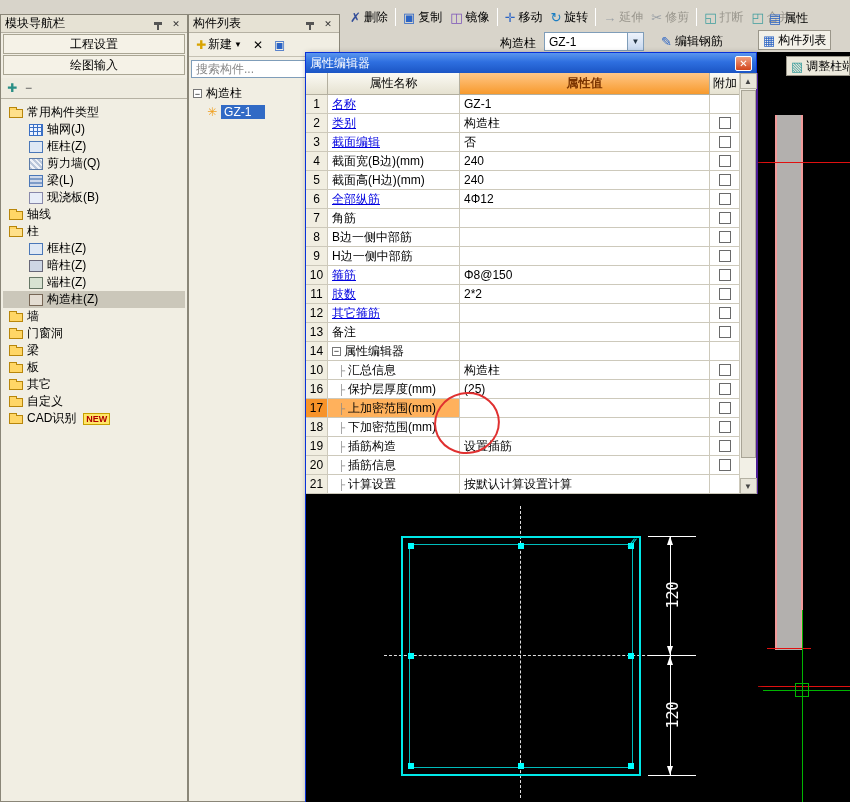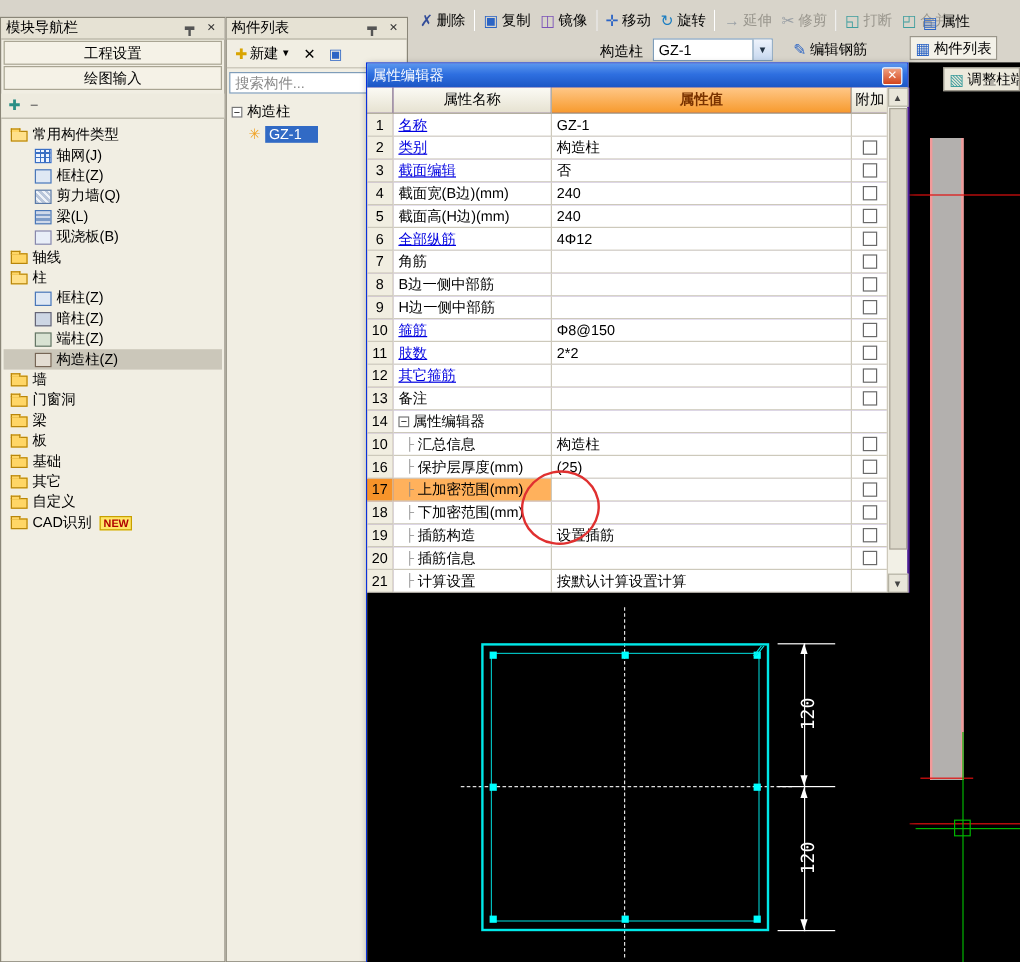--- a/index.html
+++ b/index.html
@@ -279,24 +279,20 @@
       <div class="tree-row lvl0">
         <span class="ic ic-folder"></span>
         <span class="tree-label">梁</span>
       </div>
       <div class="tree-row lvl0">
         <span class="ic ic-folder"></span>
         <span class="tree-label">板</span>
       </div>
       <div class="tree-row lvl0">
         <span class="ic ic-folder"></span>
-        <span class="tree-label">基础</span>
-      </div>
-      <div class="tree-row lvl0">
-        <span class="ic ic-folder"></span>
         <span class="tree-label">其它</span>
       </div>
       <div class="tree-row lvl0">
         <span class="ic ic-folder"></span>
         <span class="tree-label">自定义</span>
       </div>
       <div class="tree-row lvl0">
         <span class="ic ic-folder"></span>
         <span class="tree-label">CAD识别</span>
         <span class="badge-new">NEW</span>

